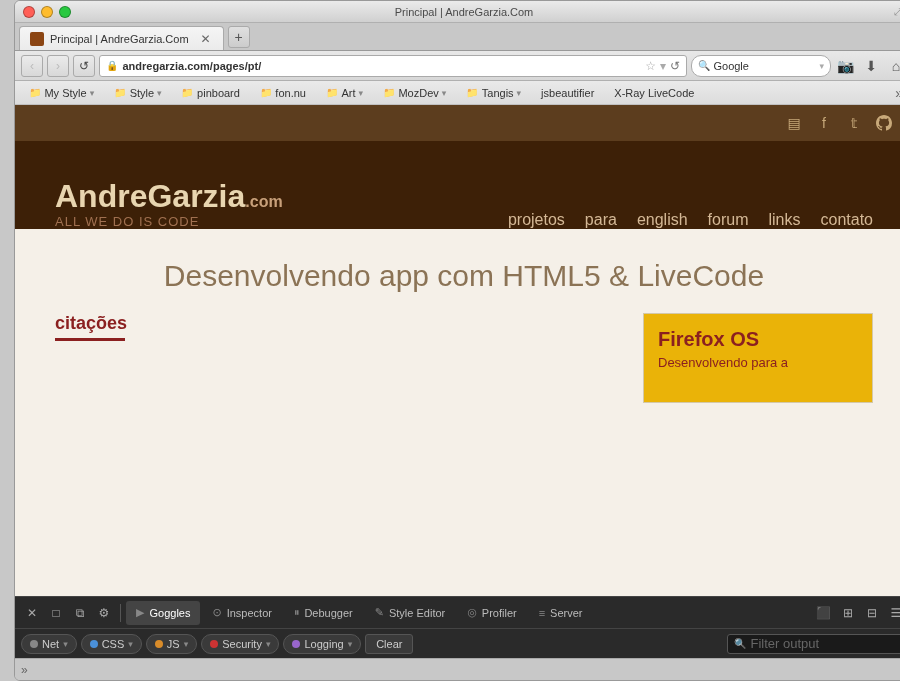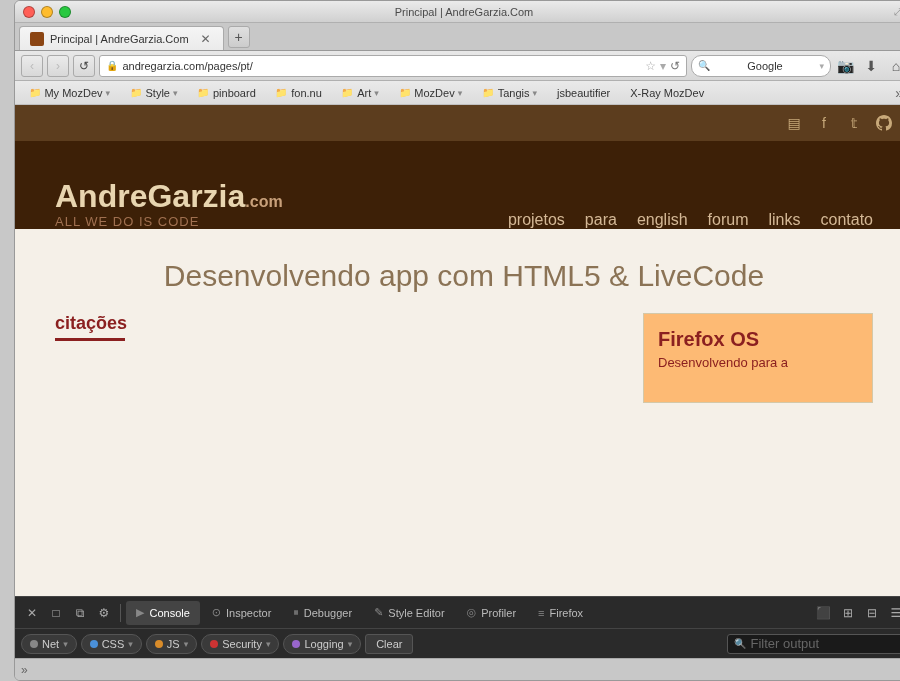--- a/index.html
+++ b/index.html
@@ -143,38 +143,38 @@
       border-radius: 3px;
       background: white;
       padding: 0 6px;
       font-size: 11px;
       color: #333;
       display: flex;
       align-items: center;
       gap: 4px;
     }
     .url-lock { font-size: 10px; color: #888; }
-    .url-text { font-size: 11px; color: #333; flex: 1; }
+    .url-text { font-size: 11px; color: #333; flex: 1; font-weight: bold; }
     .url-star { font-size: 12px; color: #aaa; }
     .url-reload { font-size: 12px; color: #777; }
     .search-bar {
       height: 22px;
       border: 1px solid #aaa;
       border-radius: 10px;
       background: white;
       padding: 0 6px;
       font-size: 11px;
       color: #333;
       display: flex;
       align-items: center;
       gap: 3px;
       width: 140px;
     }
     .search-icon { font-size: 10px; color: #888; }
-    .search-text { font-size: 11px; color: #333; flex: 1; text-align: center; }
+    .search-text { font-size: 11px; color: #333; flex: 1; }
     .nav-icons {
       display: flex;
       gap: 3px;
     }
     .nav-icon-btn {
       width: 22px; height: 22px;
       display: flex; align-items: center; justify-content: center;
       font-size: 14px;
       color: #555;
       cursor: pointer;
@@ -305,21 +305,21 @@
     .citacoes-line {
       width: 70px;
       height: 3px;
       background: #8b2020;
       margin-top: 4px;
     }
     .site-col-right {
       width: 230px;
     }
     .firefox-card {
-      background: #fdba74;
+      background: #eab308;
       border: 1px solid #d4c8a8;
       padding: 14px;
       height: 90px;
       overflow: hidden;
     }
     .firefox-card-title {
       font-size: 20px;
       color: #8b2020;
       font-weight: bold;
     }
@@ -488,21 +488,21 @@
     <div class="nav-icons">
       <div class="nav-icon-btn">📷</div>
       <div class="nav-icon-btn">⬇</div>
       <div class="nav-icon-btn">⌂</div>
     </div>
   </div>
 
   <div class="bookmarks-bar">
     <div class="bookmark-item">
       <span class="bm-folder">📁</span>
-      <span>My MozDev</span>
+      <span>My Style</span>
       <span class="bm-chevron">▾</span>
     </div>
     <div class="bookmark-item">
       <span class="bm-folder">📁</span>
       <span>Style</span>
       <span class="bm-chevron">▾</span>
     </div>
     <div class="bookmark-item">
       <span class="bm-folder">📁</span>
       <span>pinboard</span>
@@ -523,21 +523,21 @@
     </div>
     <div class="bookmark-item">
       <span class="bm-folder">📁</span>
       <span>Tangis</span>
       <span class="bm-chevron">▾</span>
     </div>
     <div class="bookmark-item">
       <span>jsbeautifier</span>
     </div>
     <div class="bookmark-item">
-      <span>X-Ray MozDev</span>
+      <span>X-Ray LiveCode</span>
     </div>
     <div class="bookmarks-more">»</div>
   </div>
 
   <div class="social-bar">
     <div class="social-icon">▤</div>
     <div class="social-icon">f</div>
     <div class="social-icon">𝕥</div>
     <div class="social-icon">
       <svg width="16" height="16" viewBox="0 0 16 16" fill="#c8a97a">
@@ -583,41 +583,41 @@
 
   <div class="devtools-bar">
     <div class="dt-btn">✕</div>
     <div class="dt-btn">□</div>
     <div class="dt-btn">⧉</div>
     <div class="dt-btn">⚙</div>
     <div class="dt-separator"></div>
 
     <div class="dt-tab active">
       <span class="dt-tab-icon">▶</span>
-      <span>Console</span>
+      <span>Goggles</span>
     </div>
     <div class="dt-tab">
       <span class="dt-tab-icon">⊙</span>
       <span>Inspector</span>
     </div>
     <div class="dt-tab">
       <span class="dt-tab-icon">⏸</span>
       <span>Debugger</span>
     </div>
     <div class="dt-tab">
       <span class="dt-tab-icon">✎</span>
       <span>Style Editor</span>
     </div>
     <div class="dt-tab">
       <span class="dt-tab-icon">◎</span>
       <span>Profiler</span>
     </div>
     <div class="dt-tab">
       <span class="dt-tab-icon">≡</span>
-      <span>Firefox</span>
+      <span>Server</span>
     </div>
 
     <div class="dt-spacer"></div>
 
     <div class="dt-right-icons">
       <div class="dt-btn">⬛</div>
       <div class="dt-btn">⊞</div>
       <div class="dt-btn">⊟</div>
       <div class="dt-btn">☰</div>
     </div>

